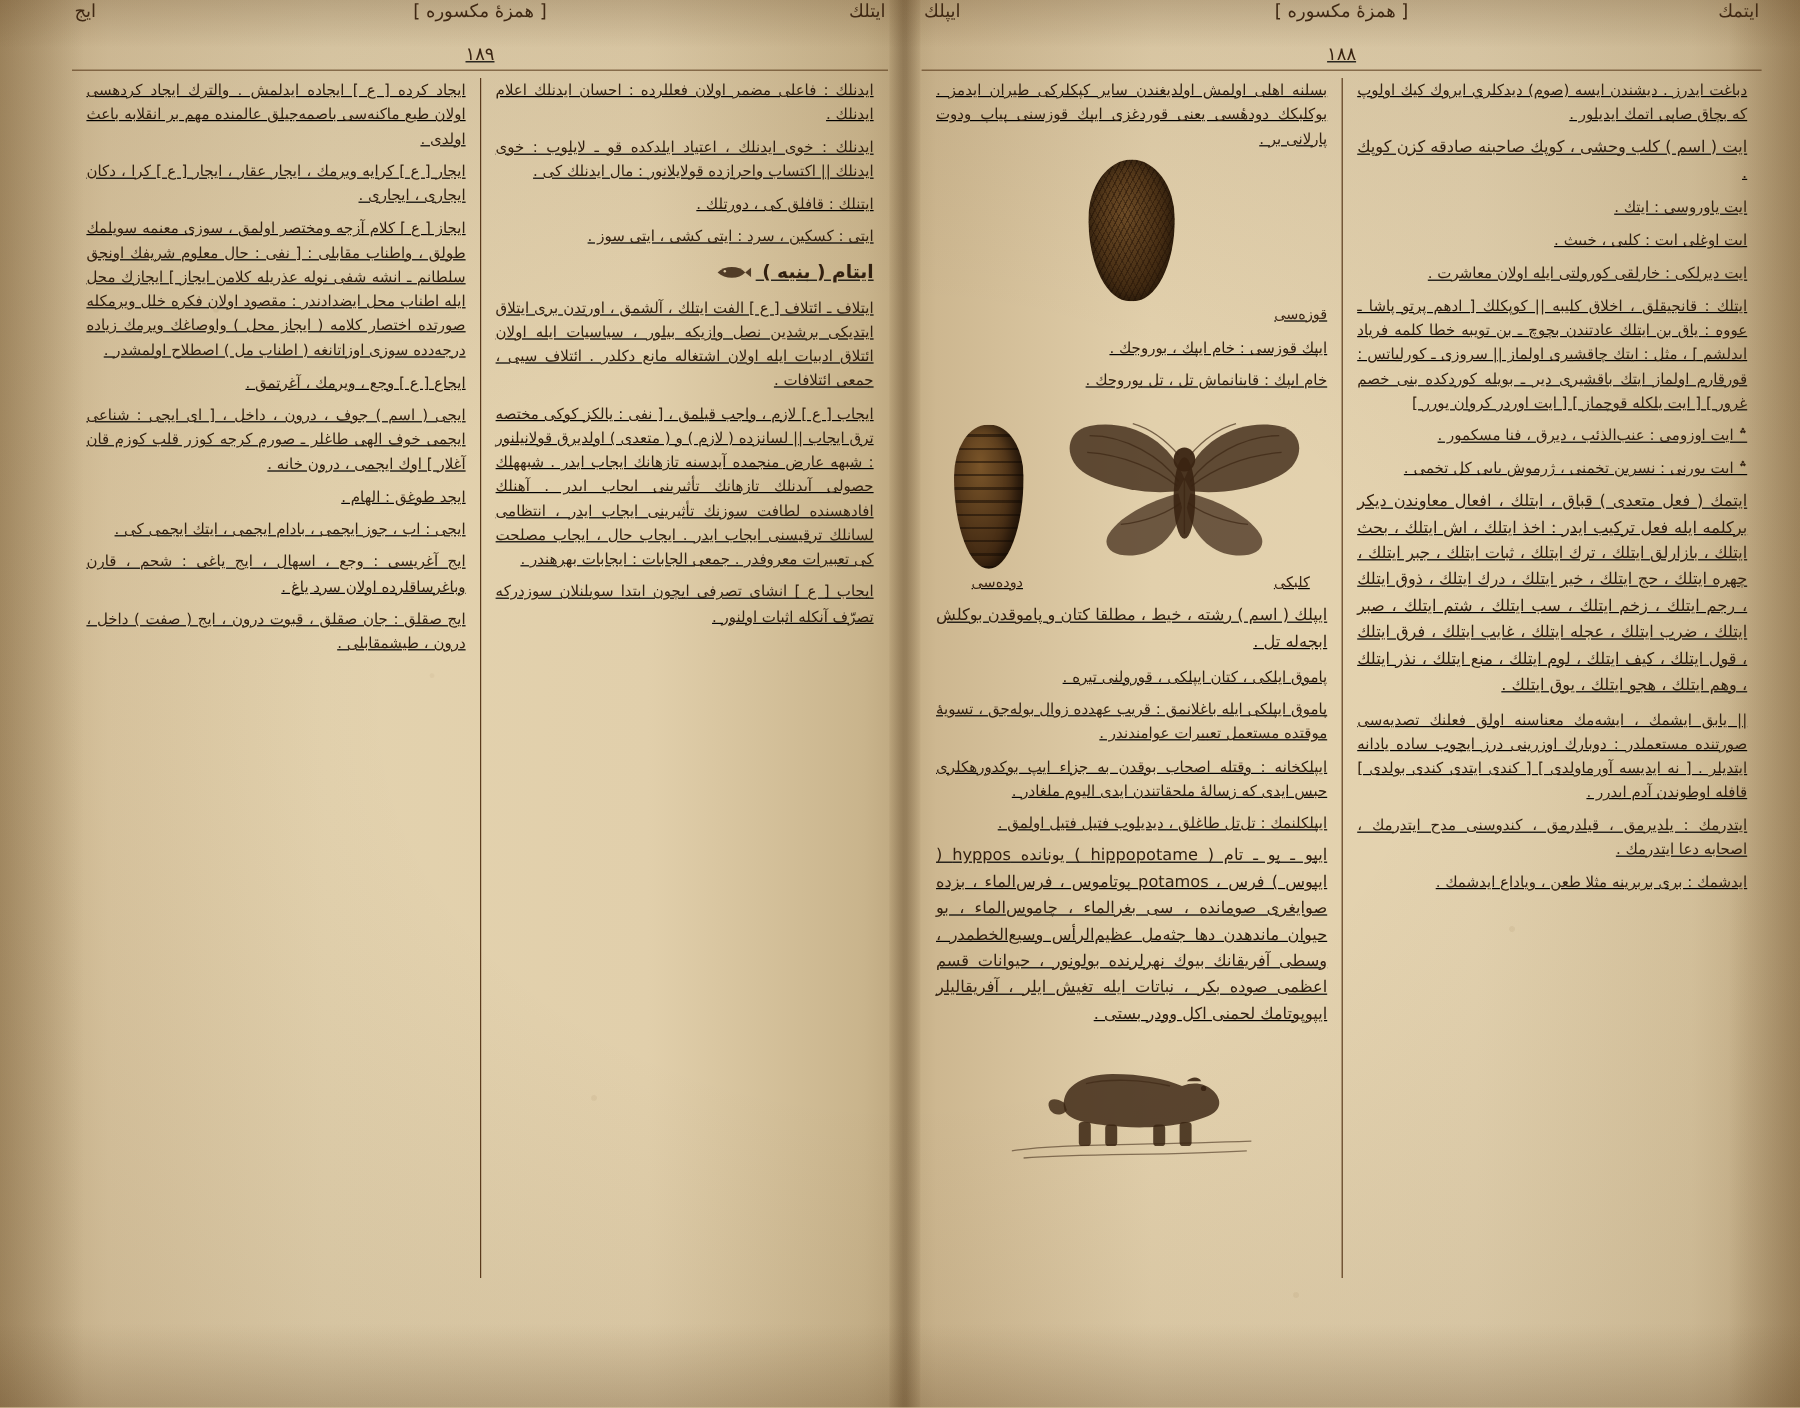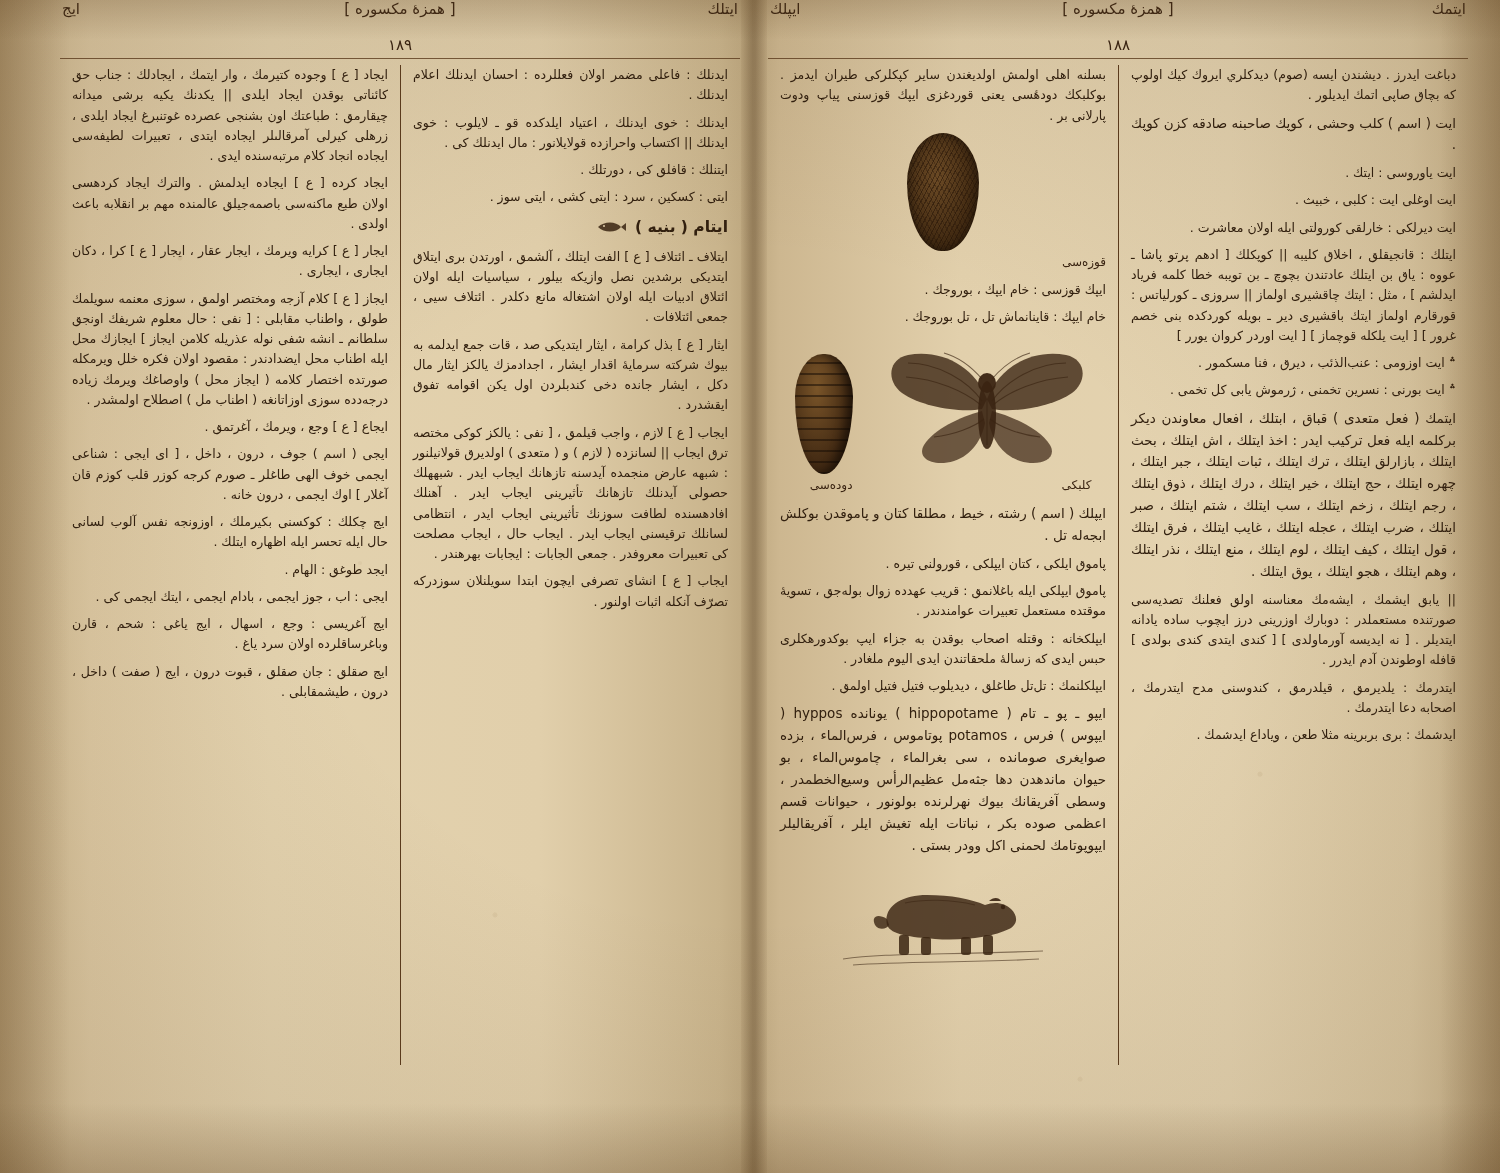--- a/index.html
+++ b/index.html
@@ -30,21 +30,21 @@
   .gutter{
     position:absolute;top:0;bottom:0;left:741px;width:26px;
     background:linear-gradient(90deg, rgba(90,60,25,.06), rgba(70,45,18,.34) 45%, rgba(70,45,18,.34) 55%, rgba(90,60,25,.06));
     pointer-events:none;
   }
   .edge-l{position:absolute;left:0;top:0;bottom:0;width:70px;background:linear-gradient(90deg, rgba(90,60,25,.30), rgba(90,60,25,0));pointer-events:none;}
   .edge-r{position:absolute;right:0;top:0;bottom:0;width:60px;background:linear-gradient(270deg, rgba(90,60,25,.30), rgba(90,60,25,0));pointer-events:none;}
   .edge-t{position:absolute;left:0;right:0;top:0;height:40px;background:linear-gradient(180deg, rgba(90,60,25,.22), rgba(90,60,25,0));pointer-events:none;}
   .edge-b{position:absolute;left:0;right:0;bottom:0;height:70px;background:linear-gradient(0deg, rgba(90,60,25,.26), rgba(90,60,25,0));pointer-events:none;}
 
-  .page-half{position:absolute;top:0;height:912px;}
+  .page-half{position:absolute;top:0;height:912px;text-decoration:underline;}
   .half-right{left:768px;width:700px;}   
   .half-left{left:60px;width:680px;}     
 
   .runhead{
     position:relative;height:34px;direction:rtl;
     color:#3a2412;font-size:15px;
   }
   .runhead .rh{position:absolute;top:0;white-space:nowrap;}
   .rh-out{right:2px;}
   .rh-mid{left:50%;transform:translateX(-50%);}
@@ -223,33 +223,30 @@
           <span>ايتام ( بنيه ) </span>
           <span class="fish">
             <svg width="30" height="12" viewBox="0 0 30 12">
               <path class="ink" d="M2 6 C 8 0, 20 0, 25 6 C 20 12, 8 12, 2 6 Z" opacity=".85"></path>
               <path class="ink" d="M25 6 L 30 2 L 30 10 Z" opacity=".85"></path>
               <circle cx="8" cy="5" r="1" fill="#e0cda9"></circle>
             </svg>
           </span>
         </p>
         <p>ايتلاف ـ ائتلاف [ ع ] الفت ايتلك ، آلشمق ، اورتدن برى ايتلاق ايتديكى برشدين نصل وازيكه بيلور ، سياسيات ايله اولان ائتلاق ادبيات ايله اولان اشتغاله مانع دكلدر . ائتلاف سيى ، جمعى ائتلافات .</p>
-        <p>ايثار [ ع ] بذل كرامة ، ايثار ايتديكى صد ، قات جمع ايدلمه به بيوك شركته سرمايهٔ اقدار ايشار ، اجدادمزك يالكز ايثار مال دكل ، ايشار جانده دخى كندبلردن اول يكن اقوامه تفوق ايقشدرد .</p>
         <p>ايجاب [ ع ] لازم ، واجب قيلمق ، [ نفى : يالكز كوكى مختصه ترق ايجاب || لسانزده ( لازم ) و ( متعدى ) اولديرق قولانيلنور : شبهه عارض منجمده آيدسنه تازهانك ايجاب ايدر . شبههلك حصولى آيدنلك تازهانك تأثيرينى ايجاب ايدر . آهنلك افادهسنده لطافت سوزنك تأثيرينى ايجاب ايدر ، انتظامى لسانلك ترقيسنى ايجاب ايدر . ايجاب حال ، ايجاب مصلحت كى تعبيرات معروفدر . جمعى الجابات : ايجابات بهرهندر .</p>
         <p>ايجاب [ ع ] انشاى تصرفى ايچون ابتدا سويلنلان سوزدركه تصرّف آنكله اثبات اولنور .</p>
       </div>
 
       <div class="col">
-        <p>ايجاد [ ع ] وجوده كتيرمك ، وار ايتمك ، ايجادلك : جناب حق كائناتى بوقدن ايجاد ايلدى || يكدنك يكيه برشى ميدانه چيقارمق : طباعتك اون بشنجى عصرده غوتنبرغ ايجاد ايلدى ، زرهلى كيرلى آمرقالىلر ايجاده ايتدى ، تعبيرات لطيفه‌سى ايجاده انجاد كلام مرتبه‌سنده ايدى .</p>
         <p>ايجاد كرده [ ع ] ايجاده ايدلمش . والترك ايجاد كردهسى اولان طبع ماكنه‌سى باصمه‌جيلق عالمنده مهم بر انقلابه باعث اولدى .</p>
         <p>ايجار [ ع ] كرايه ويرمك ، ايجار عقار ، ايجار [ ع ] كرا ، دكان ايجارى ، ايجارى .</p>
         <p>ايجاز [ ع ] كلام آزجه ومختصر اولمق ، سوزى معنمه سويلمك طولق ، واطناب مقابلى : [ نفى : حال معلوم شريفك اونجق سلطانم ـ انشه شفى نوله عذريله كلامن ايجاز ] ايجازك محل ايله اطناب محل ايضدادندر : مقصود اولان فكره خلل ويرمكله صورتده اختصار كلامه ( ايجاز محل ) واوصاغك ويرمك زياده درجه‌دده سوزى اوزاتانغه ( اطناب مل ) اصطلاح اولمشدر .</p>
         <p>ايجاع [ ع ] وجع ، ويرمك ، آغرتمق .</p>
         <p>ايجى ( اسم ) جوف ، درون ، داخل ، [ اى ايجى : شناعى ايجمى خوف الهى طاغلر ـ صورم كرجه كوزر قلب كوزم قان آغلار ] اوك ايجمى ، درون خانه .</p>
-        <p>ايج چكلك : كوكسنى بكيرملك ، اوزونجه نفس آلوب لسانى حال ايله تحسر ايله اظهاره ايتلك .</p>
         <p>ايجد طوغق : الهام .</p>
         <p>ايجى : اب ، جوز ايجمى ، بادام ايجمى ، ايتك ايجمى كى .</p>
         <p>ايج آغريسى : وجع ، اسهال ، ايج ياغى : شحم ، قارن وباغرساقلرده اولان سرد ياغ .</p>
         <p>ايج صقلق : جان صقلق ، قبوت درون ، ايج ( صفت ) داخل ، درون ، طيشمقابلى .</p>
       </div>
     </div>
   </div>
 
   <div class="gutter"></div>
   <div class="edge-l"></div>

